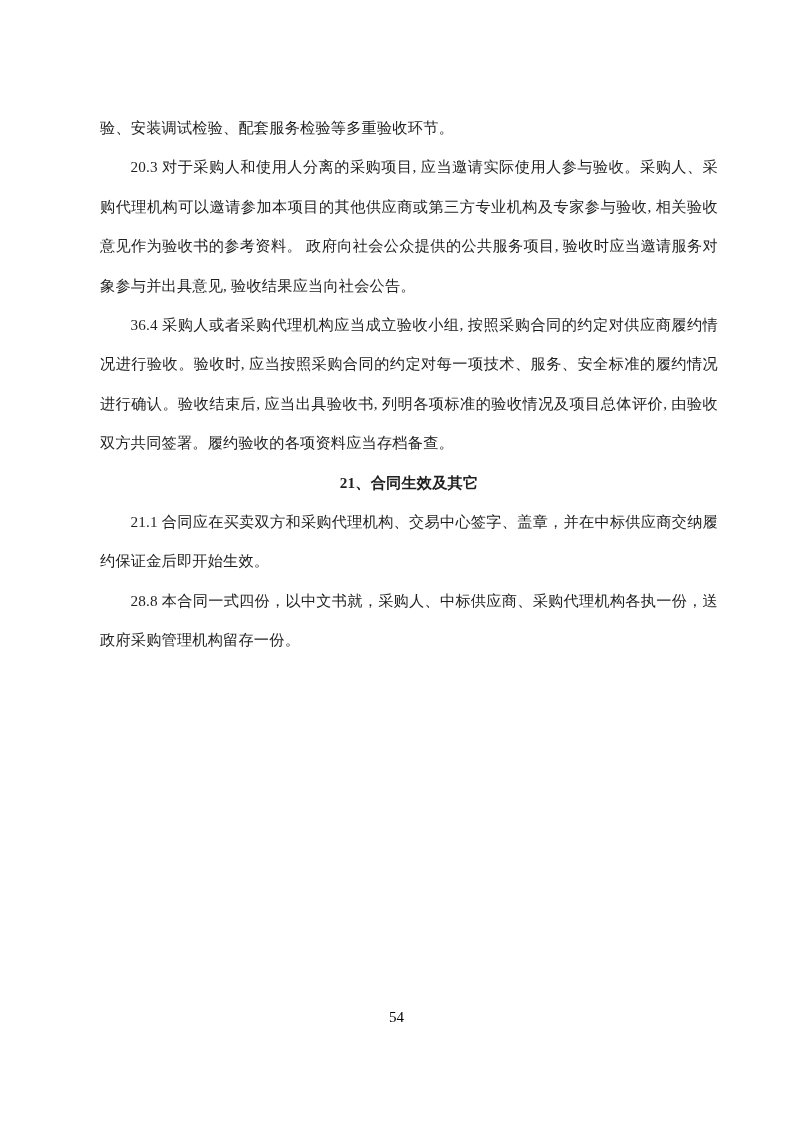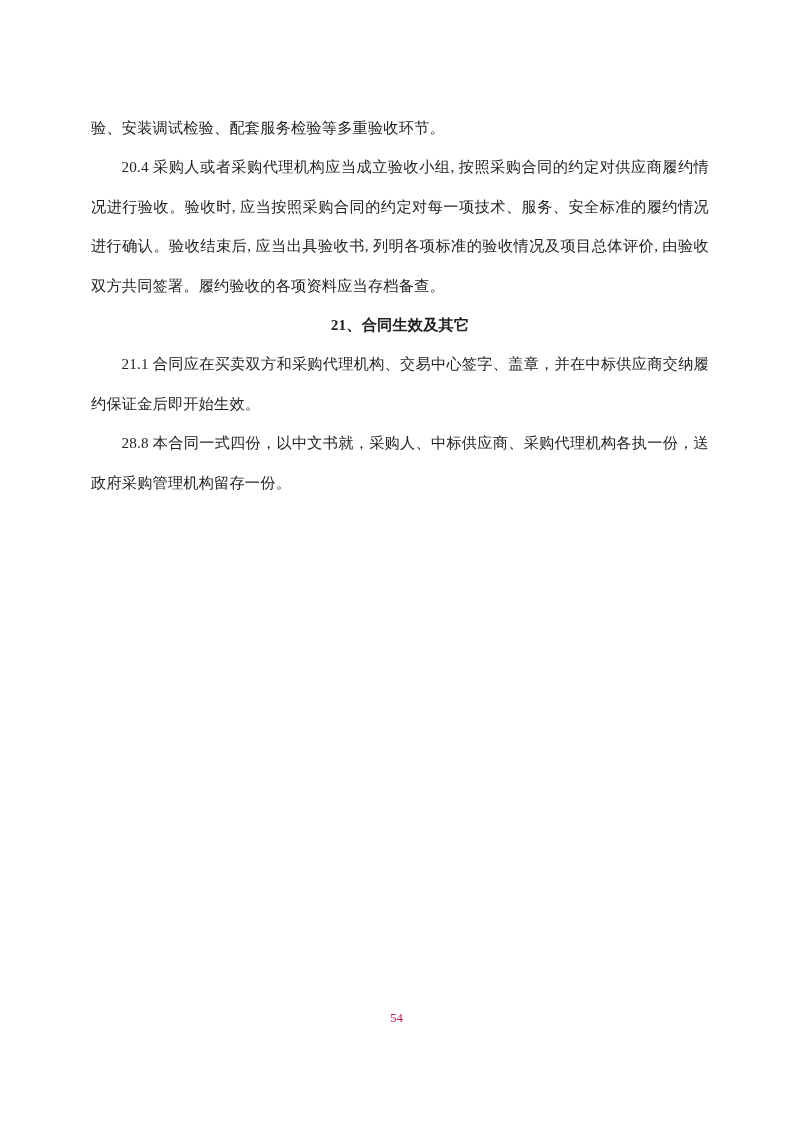--- a/index.html
+++ b/index.html
@@ -11,21 +11,21 @@
     position: relative;
     width: 793px;
     height: 1123px;
     background: #ffffff;
     overflow: hidden;
     color: #1f1f1f;
     font-family: "Liberation Serif", "DejaVu Serif", serif;
   }
   .doc-content {
     position: absolute;
-    left: 91px;
+    left: 100px;
     top: 108px;
     width: 618px;
   }
   .para {
     margin: 0;
     font-size: 15.2px;
     line-height: 39.4px;
     text-align: justify;
     text-justify: inter-character;
     letter-spacing: 0.2px;
@@ -40,36 +40,37 @@
     text-indent: 0;
   }
   .page-footer {
     position: absolute;
     left: 0;
     right: 0;
     top: 1008px;
     text-align: center;
   }
   .page-number {
-    font-size: 13px;
-    color: #be185d;
+    font-size: 15px;
+    color: #000000;
     font-family: "Liberation Serif", "DejaVu Serif", serif;
   }
 </style>
 </head>
 <body>
 
 <div class="doc-page">
 
   <div class="doc-content">
 
     <p class="para plain">验、安装调试检验、配套服务检验等多重验收环节。</p>
 
+    <p class="para indent">20.3 对于采购人和使用人分离的采购项目, 应当邀请实际使用人参与验收。采购人、采购代理机构可以邀请参加本项目的其他供应商或第三方专业机构及专家参与验收, 相关验收意见作为验收书的参考资料。 政府向社会公众提供的公共服务项目, 验收时应当邀请服务对象参与并出具意见, 验收结果应当向社会公告。</p>
 
-    <p class="para indent">20.4 采购人或者采购代理机构应当成立验收小组, 按照采购合同的约定对供应商履约情况进行验收。验收时, 应当按照采购合同的约定对每一项技术、服务、安全标准的履约情况进行确认。验收结束后, 应当出具验收书, 列明各项标准的验收情况及项目总体评价, 由验收双方共同签署。履约验收的各项资料应当存档备查。</p>
+    <p class="para indent">36.4 采购人或者采购代理机构应当成立验收小组, 按照采购合同的约定对供应商履约情况进行验收。验收时, 应当按照采购合同的约定对每一项技术、服务、安全标准的履约情况进行确认。验收结束后, 应当出具验收书, 列明各项标准的验收情况及项目总体评价, 由验收双方共同签署。履约验收的各项资料应当存档备查。</p>
 
 
     <p class="para heading">21、合同生效及其它</p>
 
     <p class="para indent">21.1 合同应在买卖双方和采购代理机构、交易中心签字、盖章，并在中标供应商交纳履约保证金后即开始生效。</p>
 
     <p class="para indent">28.8 本合同一式四份，以中文书就，采购人、中标供应商、采购代理机构各执一份，送政府采购管理机构留存一份。</p>
 
 
   </div>

